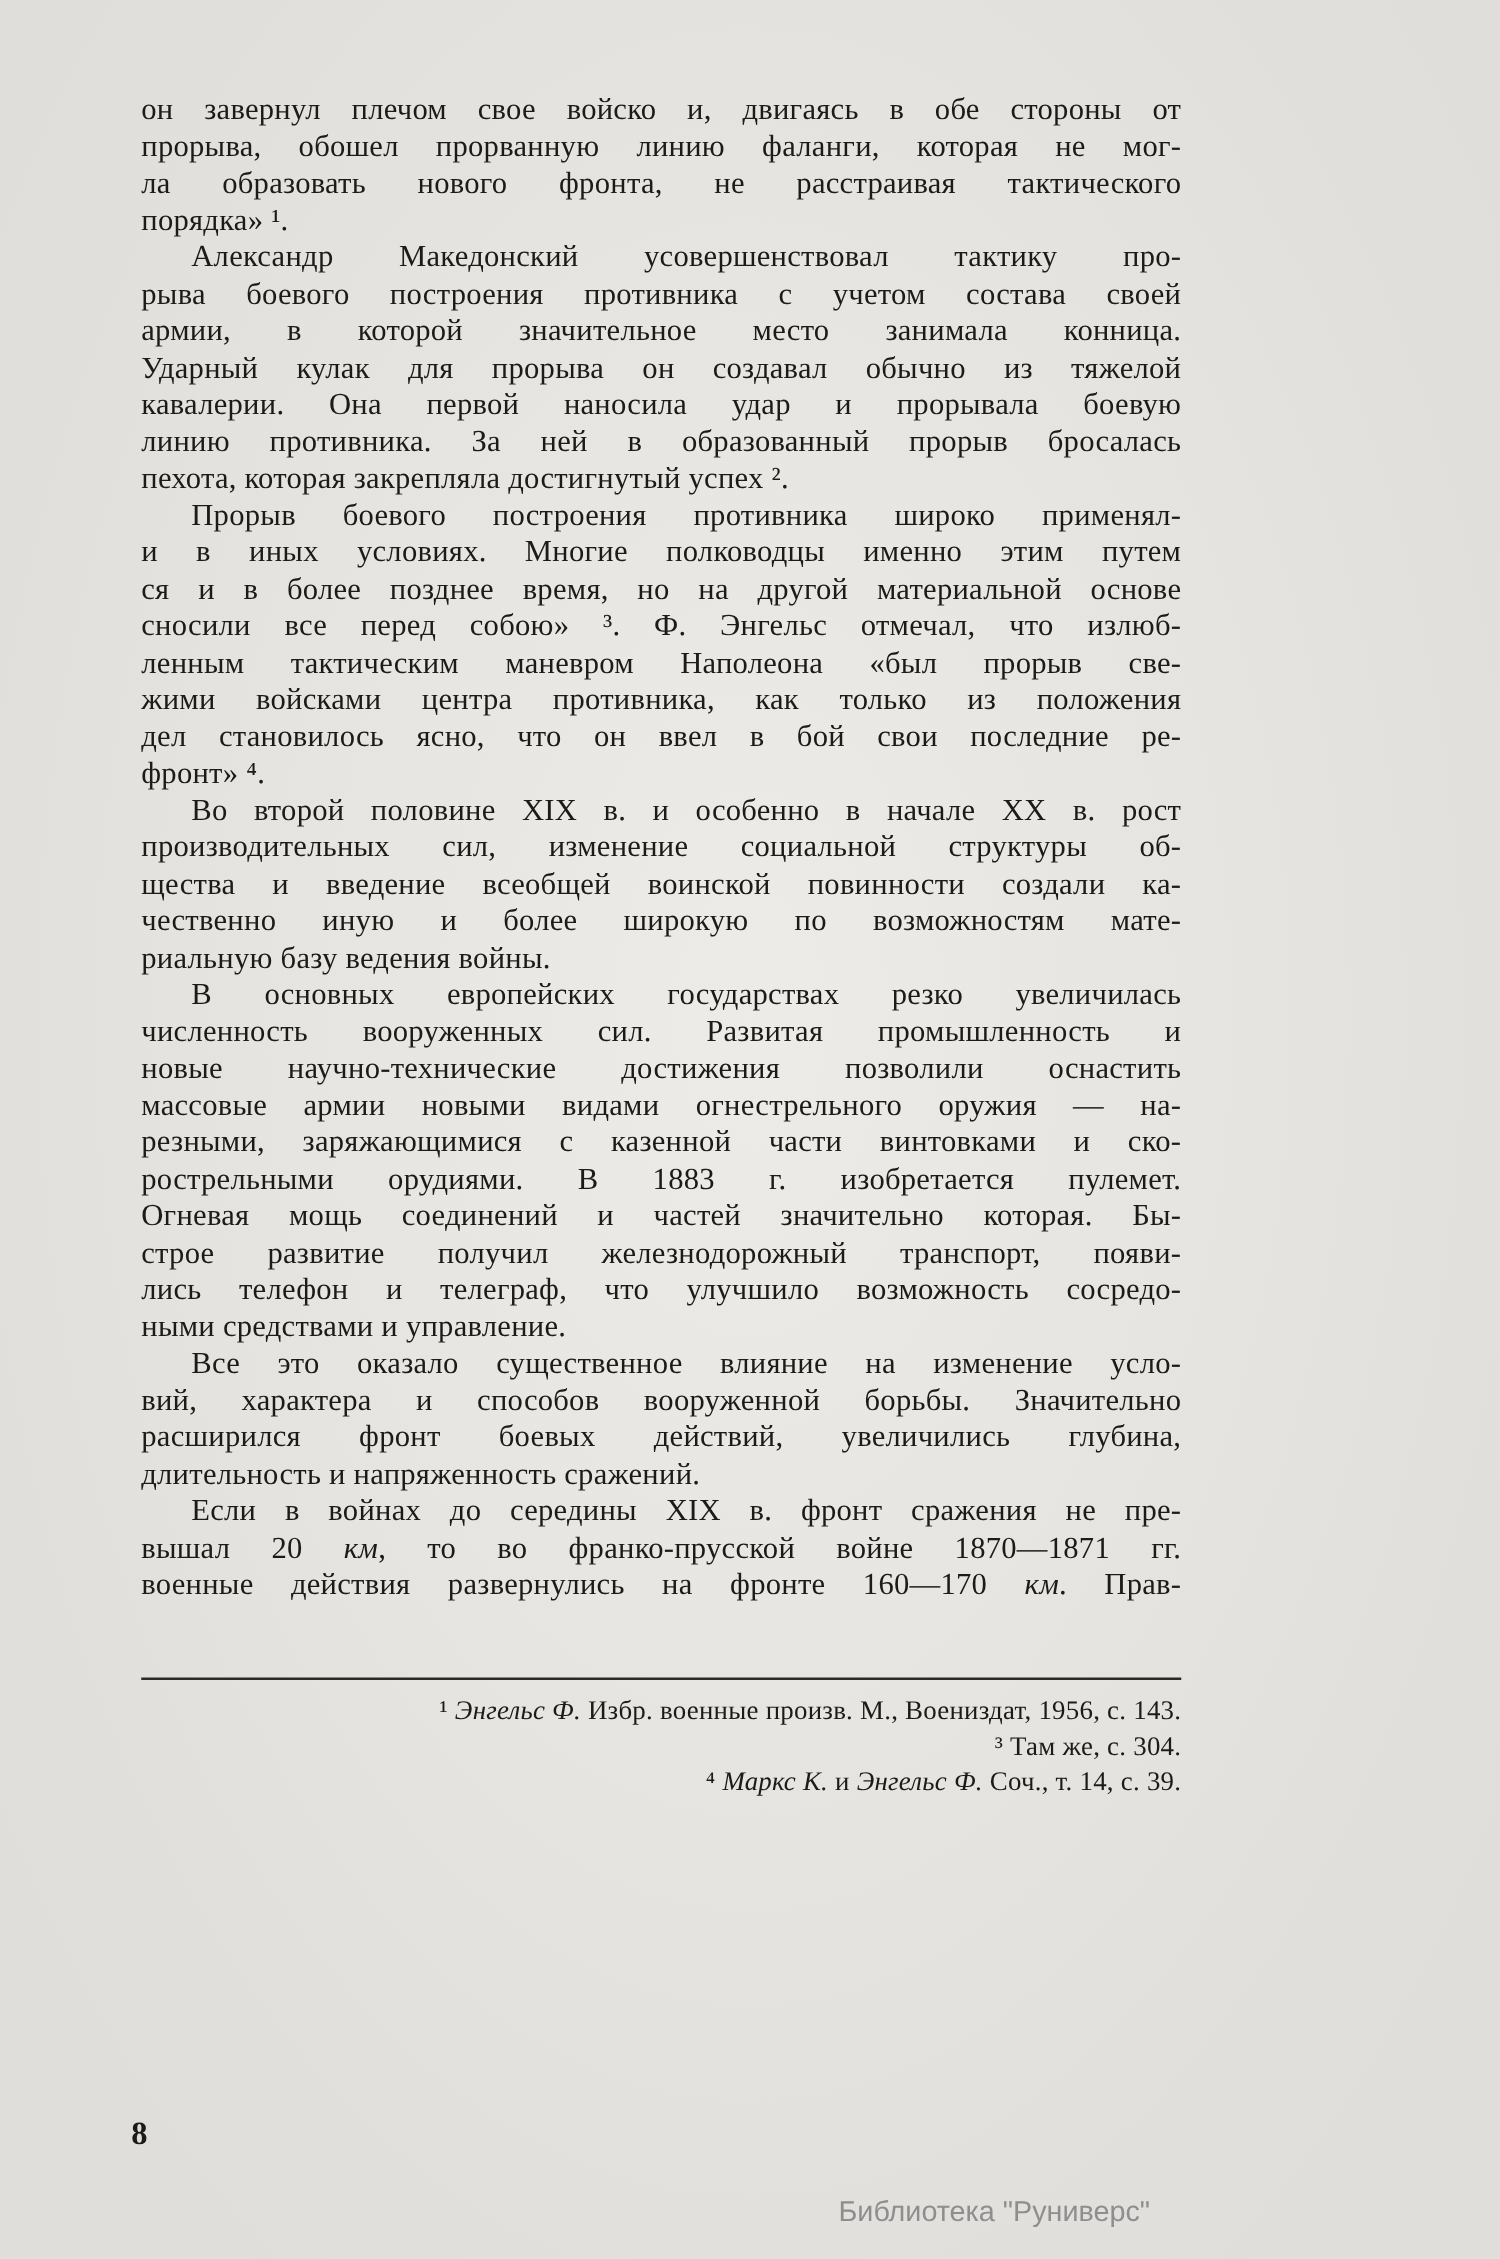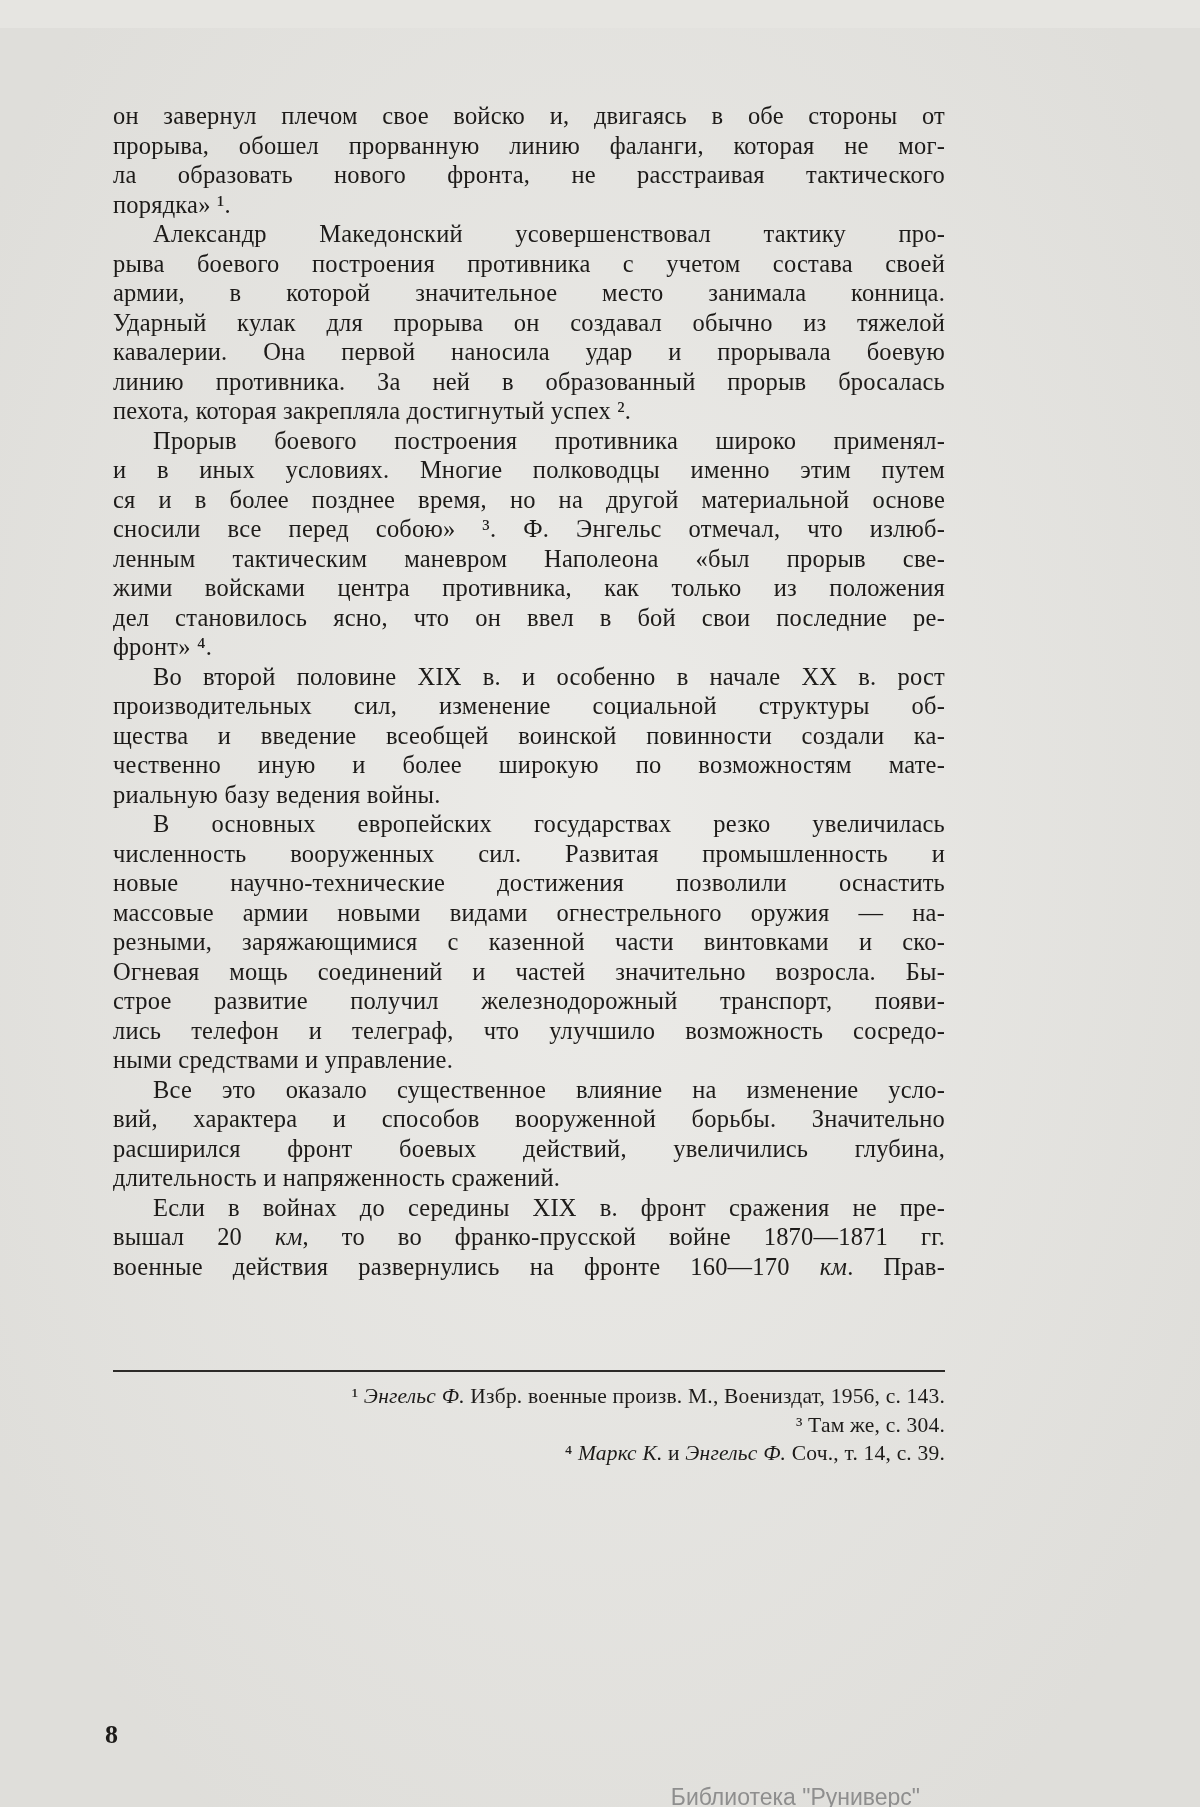--- a/index.html
+++ b/index.html
@@ -13,21 +13,20 @@
     background: #e6e5e1;
     font-family: "Liberation Serif", serif;
     overflow: hidden;
   }
   .page {
     position: absolute;
     inset: 0;
     background:
       radial-gradient(ellipse at 50% 45%, rgba(255,255,255,0.25), rgba(0,0,0,0.03) 85%),
       #e6e5e1;
-    margin-top: 28px;
   }
   .text-block {
     position: absolute;
     left: 113px;
     top: 73px;
     width: 832px;
   }
   .line {
     font-size: 24.5px;
     line-height: 29.5px;
@@ -112,21 +111,22 @@
       <div class="line indent">Во второй половине XIX в. и особенно в начале XX в. рост</div>
       <div class="line">производительных сил, изменение социальной структуры об-</div>
       <div class="line">щества и введение всеобщей воинской повинности создали ка-</div>
       <div class="line">чественно иную и более широкую по возможностям мате-</div>
       <div class="line last">риальную базу ведения войны.</div>
       <div class="line indent">В основных европейских государствах резко увеличилась</div>
       <div class="line">численность вооруженных сил. Развитая промышленность и</div>
       <div class="line">новые научно-технические достижения позволили оснастить</div>
       <div class="line">массовые армии новыми видами огнестрельного оружия — на-</div>
       <div class="line">резными, заряжающимися с казенной части винтовками и ско-</div>
-      <div class="line">Огневая мощь соединений и частей значительно возросла. Бы-</div>
+      <div class="line">рострельными орудиями. В 1883 г. изобретается пулемет.</div>
+      <div class="line">Огневая мощь соединений и частей значительно которая. Бы-</div>
       <div class="line">строе развитие получил железнодорожный транспорт, появи-</div>
       <div class="line">лись телефон и телеграф, что улучшило возможность сосредо-</div>
       <div class="line last">ными средствами и управление.</div>
       <div class="line indent">Все это оказало существенное влияние на изменение усло-</div>
       <div class="line">вий, характера и способов вооруженной борьбы. Значительно</div>
       <div class="line">расширился фронт боевых действий, увеличились глубина,</div>
       <div class="line last">длительность и напряженность сражений.</div>
       <div class="line indent">Если в войнах до середины XIX в. фронт сражения не пре-</div>
       <div class="line">вышал 20 <i>км</i>, то во франко-прусской войне 1870—1871 гг.</div>
       <div class="line">военные действия развернулись на фронте 160—170 <i>км</i>. Прав-</div>

